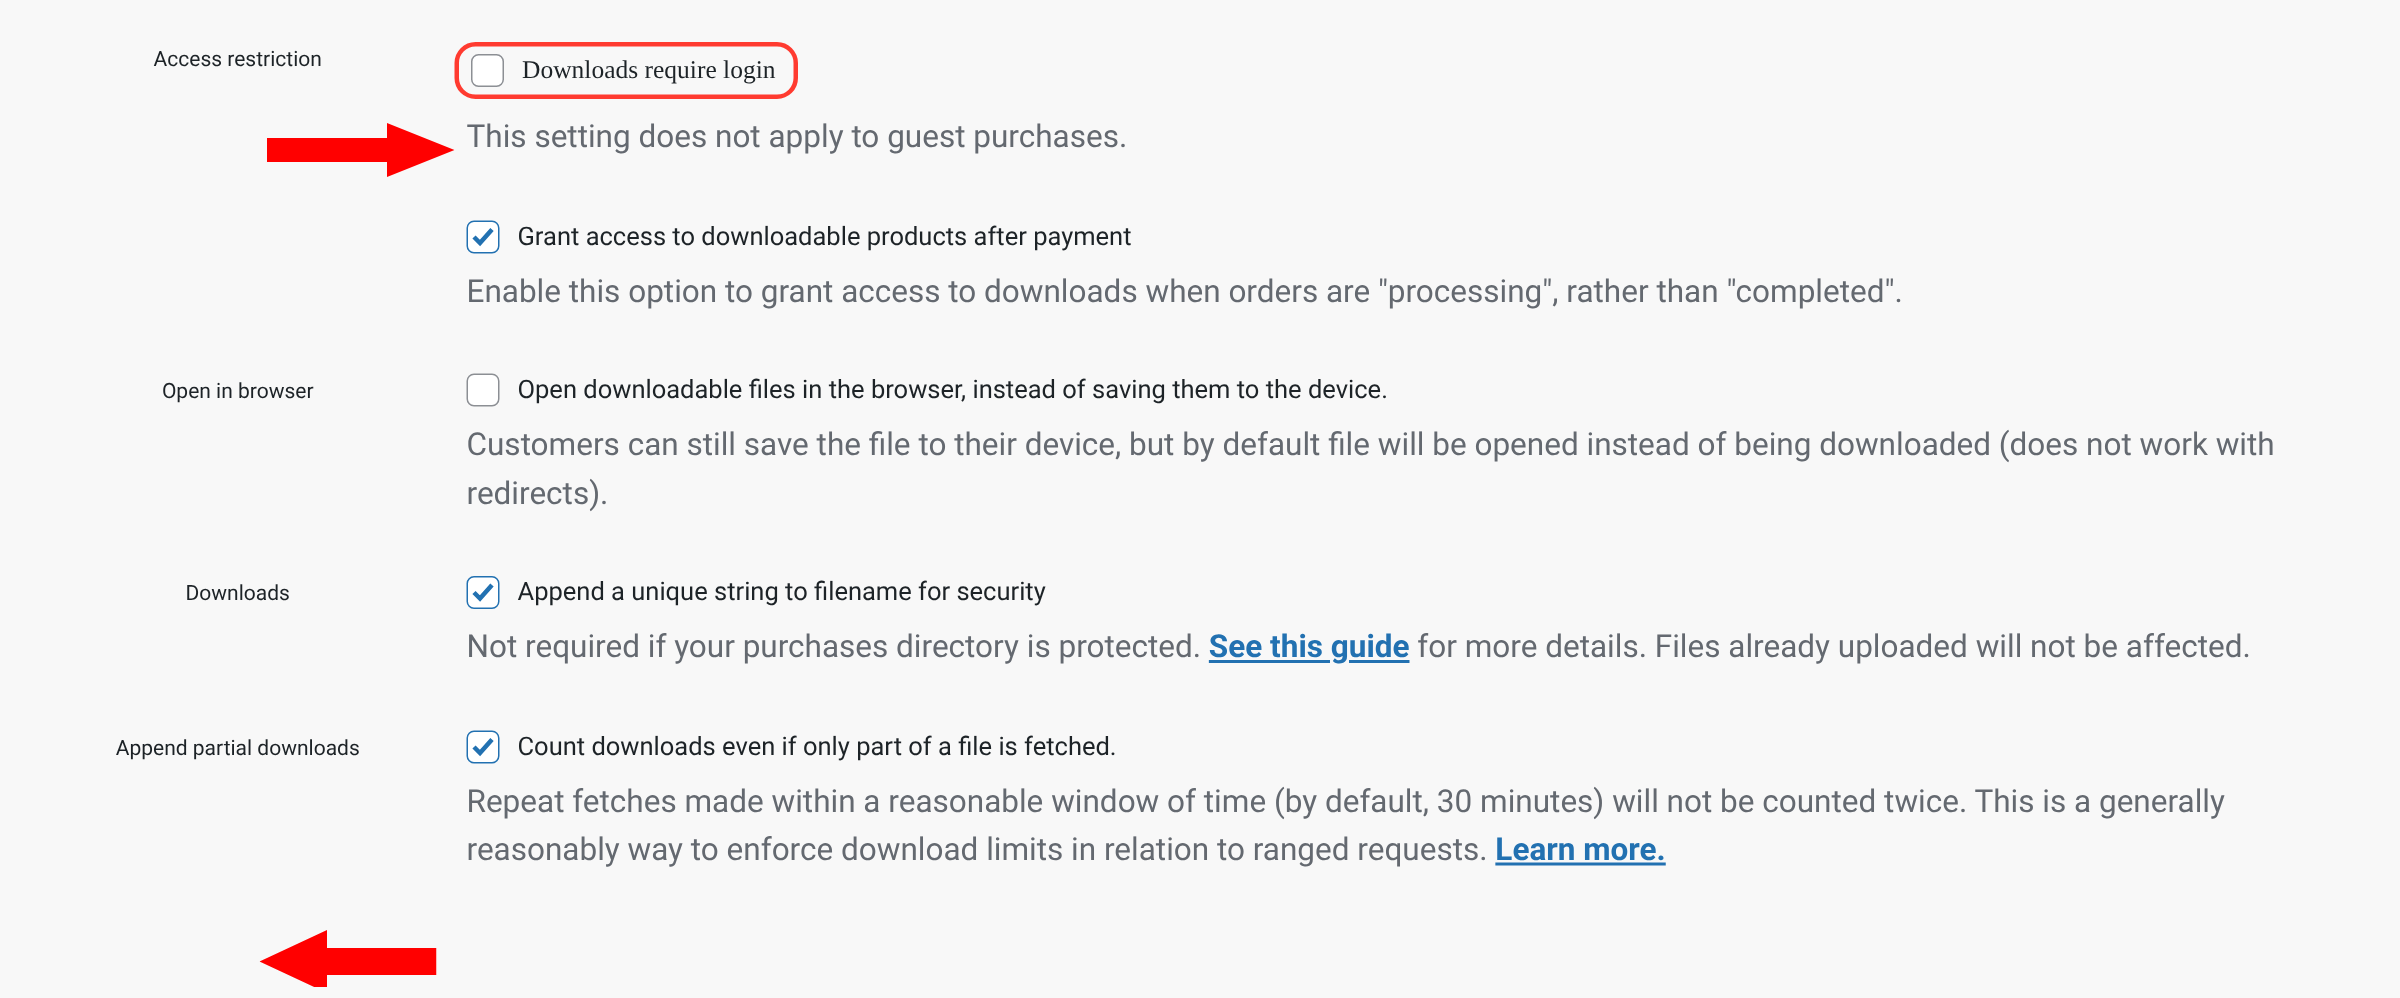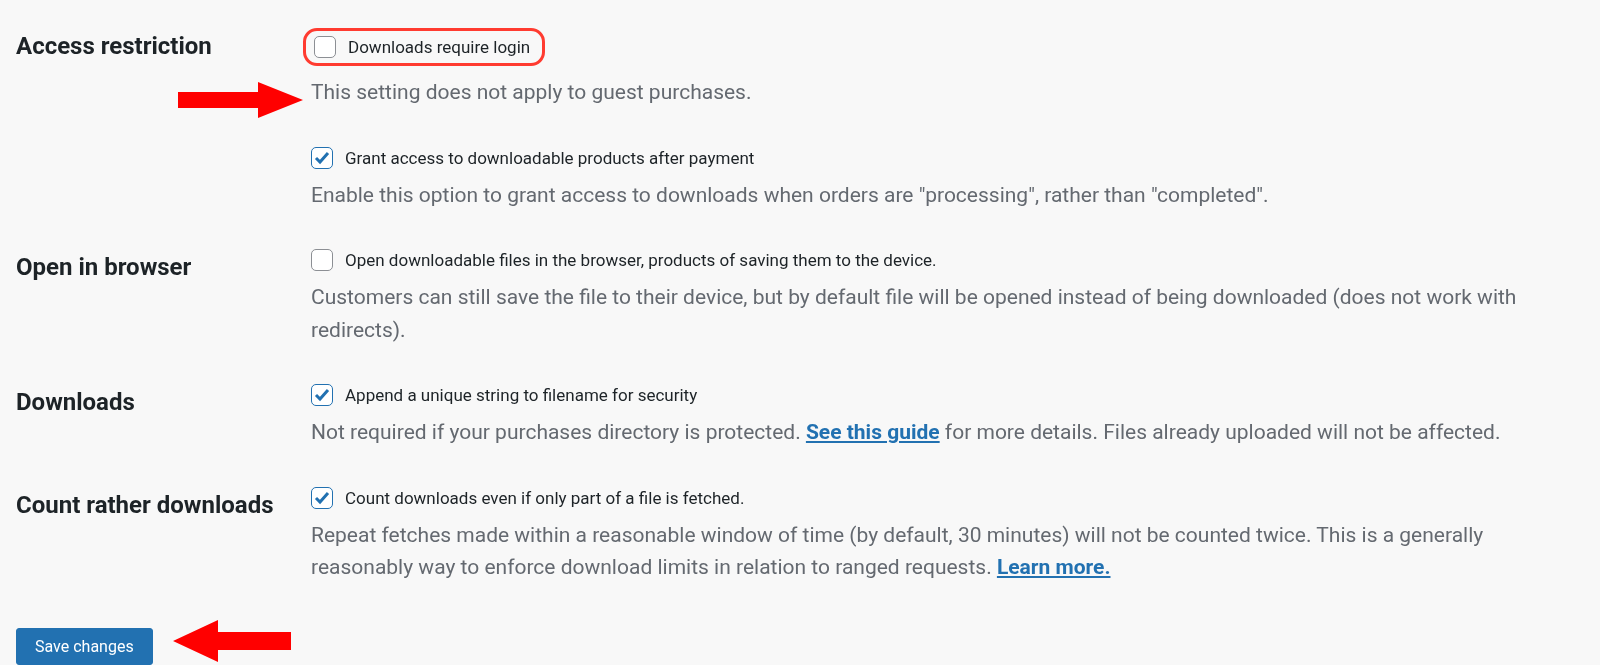--- a/index.html
+++ b/index.html
@@ -13,27 +13,27 @@
       color: #1d2327;
       background: #f8f8f8;
       padding: 20px 16px 30px 16px;
       width: 1600px;
     }
     .form-table {
       width: 100%;
       border-collapse: collapse;
     }
     .form-table th {
-      text-align: left;
-      font-weight: 700;
+      text-align: center;
+      font-weight: 400;
       color: #1d2327;
       padding: 12px 10px 12px 0;
       vertical-align: top;
       width: 295px;
-      font-size: 24px;
+      font-size: 14px;
     }
     .form-table td {
       padding: 8px 0 30px 0;
       vertical-align: top;
       position: relative;
     }
     .option-row {
       display: flex;
       align-items: center;
       gap: 12px;
@@ -82,20 +82,21 @@
       font-weight: bold;
     }
     .highlight-box {
       display: inline-flex;
       align-items: center;
       gap: 12px;
       border: 3px solid #ff3b30;
       border-radius: 14px;
       padding: 5px 12px 5px 8px;
       margin-left: -8px;
+      font-family: Liberation Serif, serif;
     }
     .arrow-annotation {
       position: absolute;
       pointer-events: none;
     }
     .arrow-annotation svg {
       fill: #ff0000;
     }
     .arrow-1 {
       left: -133px;
@@ -153,21 +154,21 @@
         </div>
         <div class="description">Enable this option to grant access to downloads when orders are "processing", rather than "completed".</div>
       </td>
     </tr>
 
     <tr>
       <th>Open in browser</th>
       <td>
         <div class="option-row">
           <div class="checkbox"></div>
-          <span class="option-label">Open downloadable files in the browser, products of saving them to the device.</span>
+          <span class="option-label">Open downloadable files in the browser, instead of saving them to the device.</span>
         </div>
         <div class="description">Customers can still save the file to their device, but by default file will be opened instead of being downloaded (does not work with redirects).</div>
       </td>
     </tr>
 
     <tr>
       <th>Downloads</th>
       <td>
         <div class="option-row">
           <div class="checkbox checked">
@@ -177,38 +178,37 @@
           </div>
           <span class="option-label">Append a unique string to filename for security</span>
         </div>
         <div class="description">
           <span>Not required if your purchases directory is protected. </span><a class="link">See this guide</a><span> for more details. Files already uploaded will not be affected.</span>
         </div>
       </td>
     </tr>
 
     <tr>
-      <th>Count rather downloads</th>
+      <th>Append partial downloads</th>
       <td>
         <div class="option-row">
           <div class="checkbox checked">
             <svg viewBox="0 0 16 16">
                 <polyline points="2,8 6,12 14,3"></polyline>
               </svg>
           </div>
           <span class="option-label">Count downloads even if only part of a file is fetched.</span>
         </div>
         <div class="description">
           <span>Repeat fetches made within a reasonable window of time (by default, 30 minutes) will not be counted twice. This is a generally reasonably way to enforce download limits in relation to ranged requests. </span><a class="link">Learn more.</a>
         </div>
       </td>
     </tr>
   </tbody>
 </table>
 
 <div class="submit-row">
-  <button class="button-primary">Save changes</button>
   <div class="arrow-annotation arrow-2">
     <svg width="118" height="42" viewBox="0 0 118 42">
         <polygon points="118,12 45,12 45,0 0,21 45,42 45,30 118,30"></polygon>
       </svg>
   </div>
 </div>
 
 </body></html>

